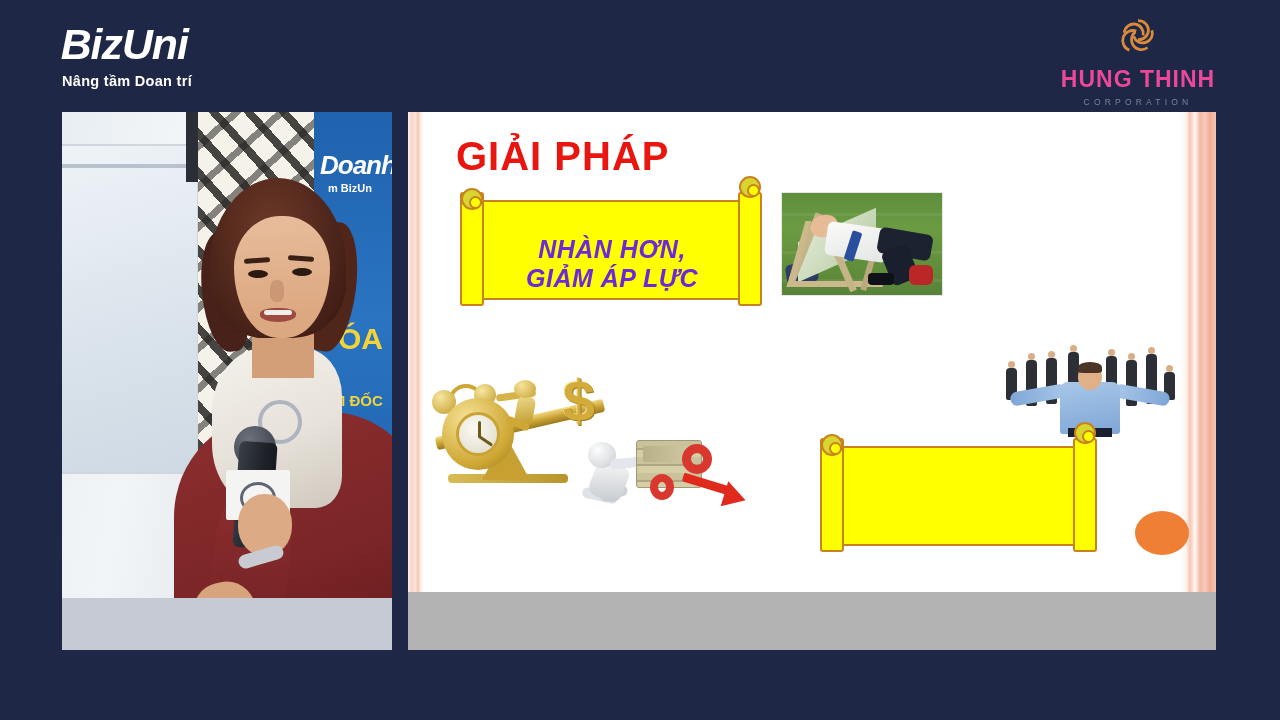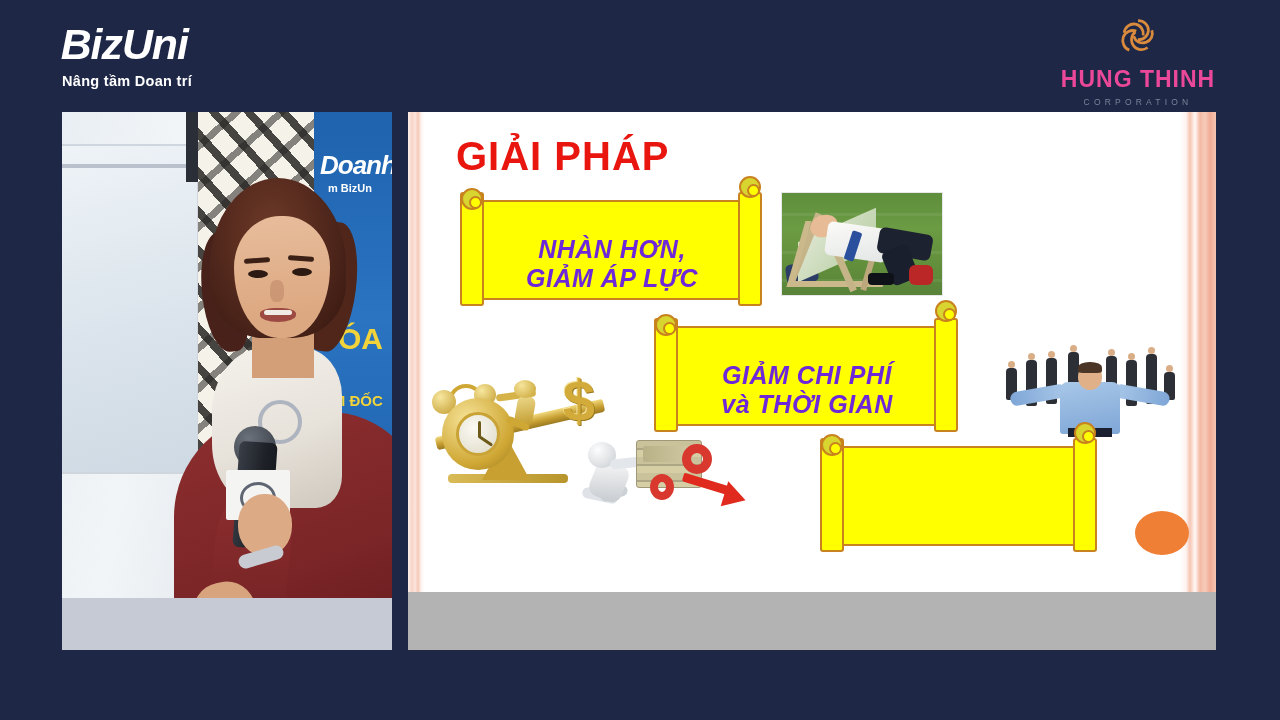--- a/index.html
+++ b/index.html
@@ -540,31 +540,20 @@
     <div class="roll-l"></div>
     <div class="roll-r"></div>
     <div class="curl-l"></div>
     <div class="curl-r"></div>
     <div class="txt">
       <div>NHÀN HƠN,</div>
       <div>GIẢM ÁP LỰC</div>
     </div>
   </div>
 
-  <div class="scroll" id="scroll-2">
-    <div class="sheet"></div>
-    <div class="roll-l"></div>
-    <div class="roll-r"></div>
-    <div class="curl-l"></div>
-    <div class="curl-r"></div>
-    <div class="txt">
-      <div>GIẢM CHI PHÍ</div>
-      <div>và THỜI GIAN</div>
-    </div>
-  </div>
 
   <div class="scroll" id="scroll-3">
     <div class="sheet"></div>
     <div class="roll-l"></div>
     <div class="roll-r"></div>
     <div class="curl-l"></div>
     <div class="curl-r"></div>
     <div class="txt">
     </div>
   </div>

